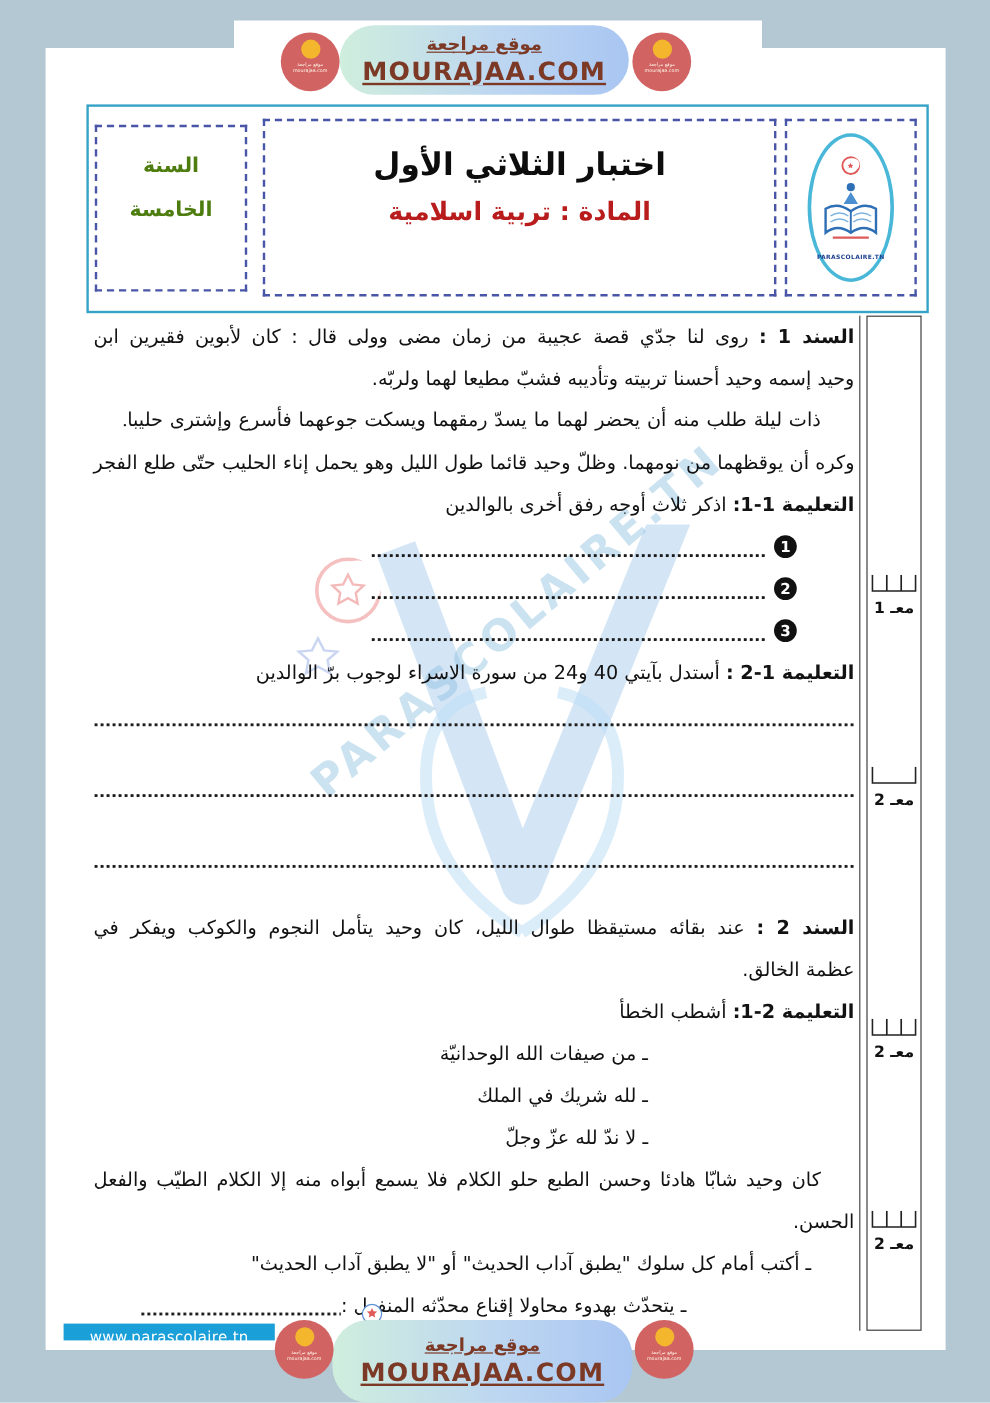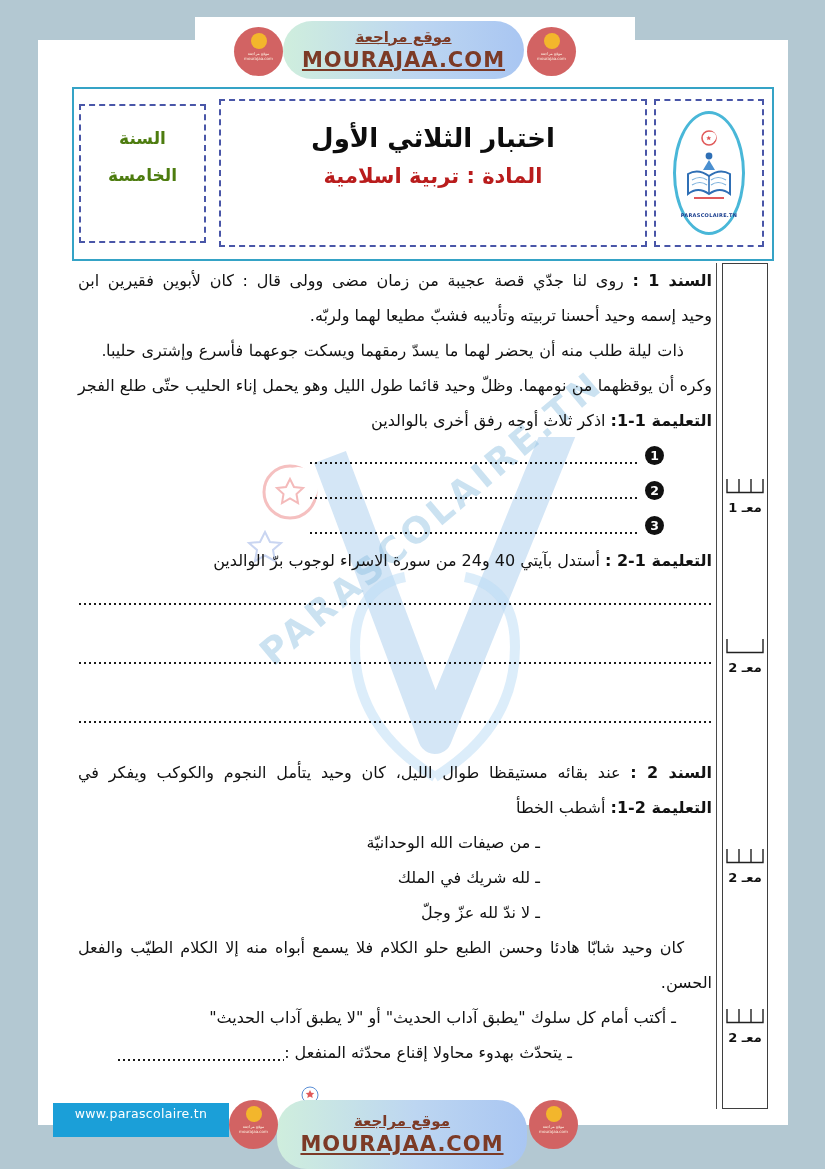--- a/index.html
+++ b/index.html
@@ -57,21 +57,21 @@
   .row23 .txt{white-space:nowrap;line-height:35px;}
   .row23 .dotline{flex:1;margin-top:23px;margin-left:4px;}
 
   
   .sepline{left:716px;top:246px;width:0;height:846px;border-left:1.5px solid #4a4a4a;}
   .scorecol{left:722px;top:246px;width:46px;height:846px;border:1.5px solid #3f3f3f;background:#fff;box-sizing:border-box;}
   .marker{position:absolute;left:0;width:100%;text-align:center;}
   .marker .lbl{direction:rtl;font-size:13px;font-weight:bold;color:#111;margin-top:2px;}
 
   
-  .fbar{left:53px;top:1086px;width:176px;height:34px;background:#1b9fd8;color:#fff;font-size:12.5px;
+  .fbar{left:53px;top:1086px;width:176px;height:14px;background:#1b9fd8;color:#fff;font-size:12.5px;
         line-height:22px;text-align:center;letter-spacing:.3px;}
   .chev{left:231px;top:1083px;font-size:22px;font-weight:bold;color:#1c3f8e;line-height:26px;}
   .mini-emblem{left:301px;top:1069px;}
 </style>
 </head>
 <body>
 
 <div class="stage">
 
   <div class="abs page"></div>
@@ -158,20 +158,21 @@
         <div class="dotline"></div>
       </div>
     <div class="row dotfull">
         <div class="dotline"></div>
       </div>
     <div class="row dotfull">
         <div class="dotline"></div>
       </div>
 
     <div class="row jfull"><span class="b">السند 2 :</span><span> عند بقائه مستيقظا طوال الليل، كان وحيد يتأمل النجوم والكوكب ويفكر في</span></div>
+    <div class="row"><span>عظمة الخالق.</span></div>
     <div class="row"><span class="b">التعليمة 2-1:</span><span> أشطب الخطأ</span></div>
     <div class="row bullet-ind"><span>ـ من صيفات الله الوحدانيّة</span></div>
     <div class="row bullet-ind"><span>ـ لله شريك في الملك</span></div>
     <div class="row bullet-ind"><span>ـ لا ندّ لله عزّ وجلّ</span></div>
     <div class="row jfull ind28"><span>كان وحيد شابّا هادئا وحسن الطبع حلو الكلام فلا يسمع أبواه منه إلا الكلام الطيّب والفعل</span></div>
     <div class="row"><span>الحسن.</span></div>
     <div class="row ind36"><span>ـ أكتب أمام كل سلوك "يطبق آداب الحديث" أو "لا يطبق آداب الحديث"</span></div>
     <div class="row row23">
       <span class="txt">ـ يتحدّث بهدوء محاولا إقناع محدّثه المنفعل : </span>
       <div class="dotline"></div>

